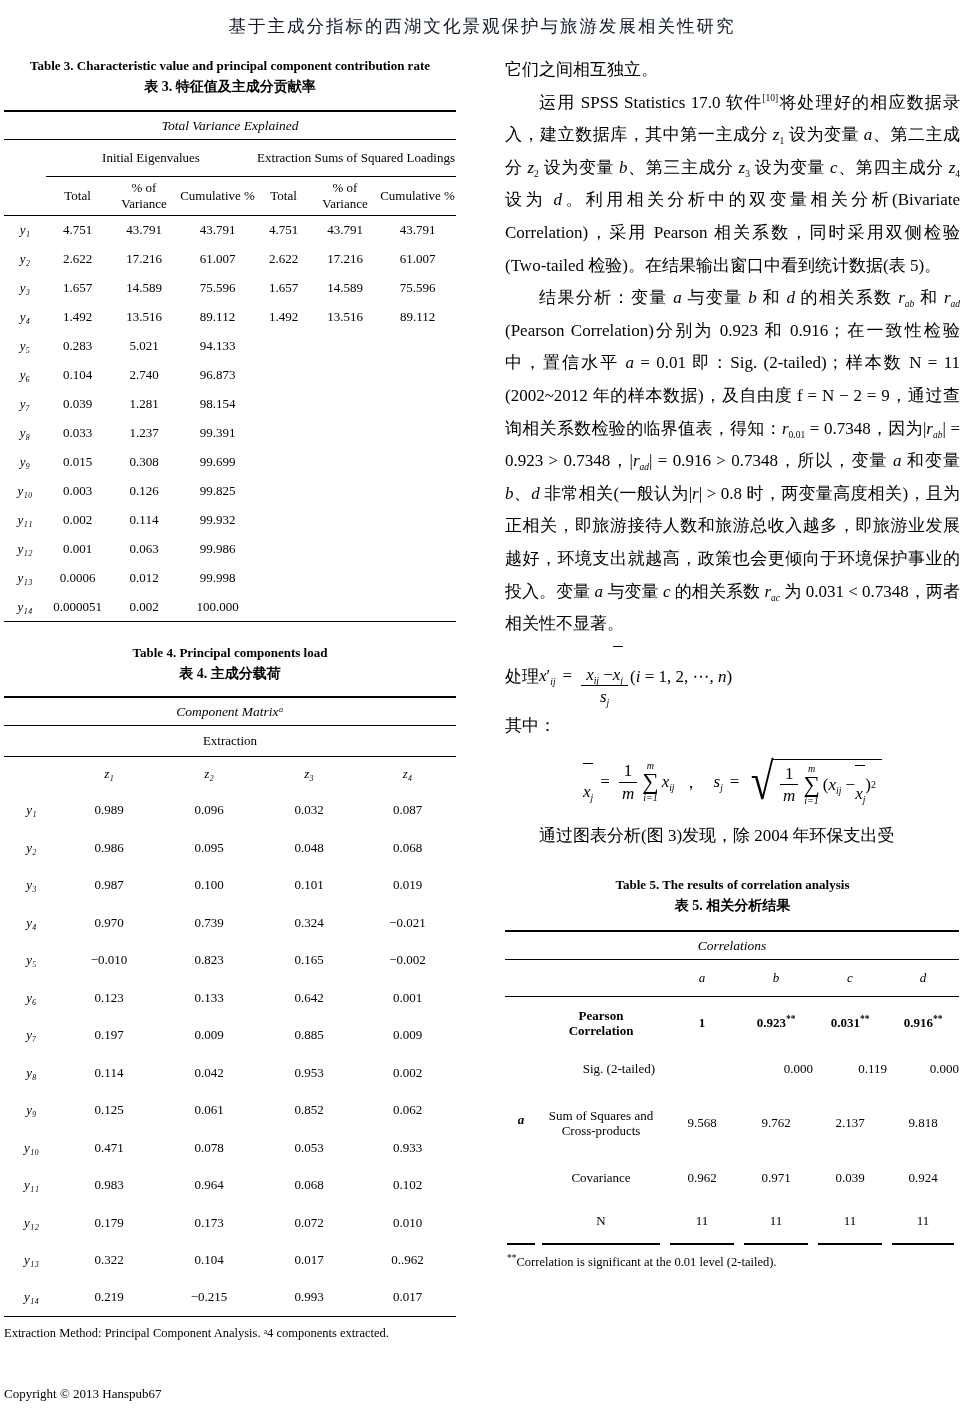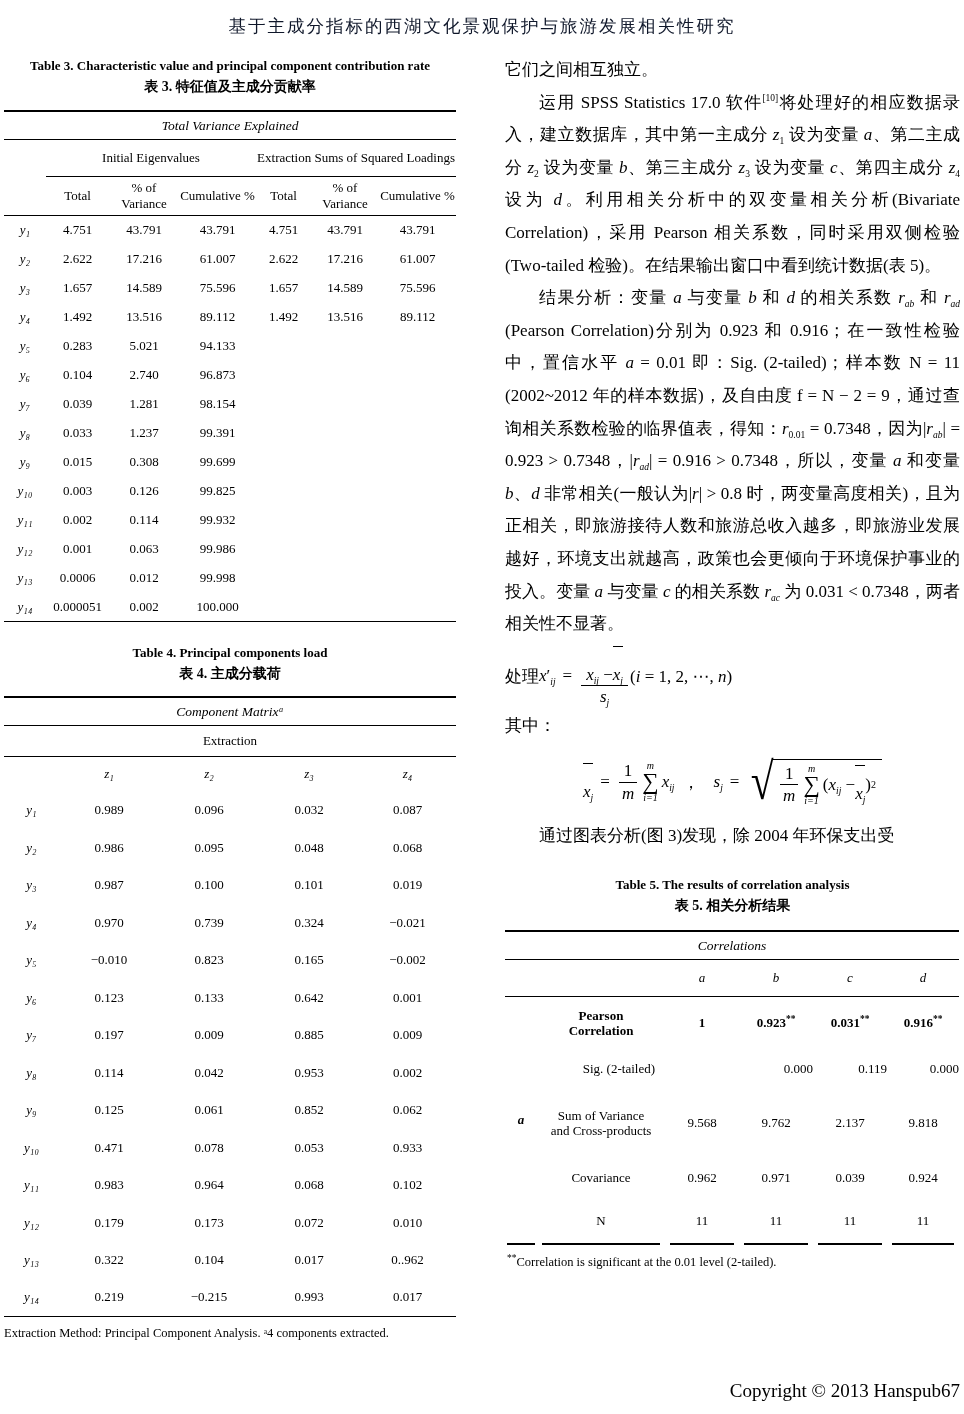--- a/index.html
+++ b/index.html
@@ -75,21 +75,21 @@
   .bigop .op { font-size:23px; font-style:normal; line-height:0.95; }
   .sqrt { display:inline-flex; align-items:stretch; margin-left:2px; }
   .sqrt .sign { font-size:52px; line-height:0.9; align-self:center; font-weight:100; margin-right:-5px; transform:scaleX(.8); }
   .sqrt .body { border-top:1.6px solid #000; display:inline-flex; align-items:center; padding:4px 6px 0 6px; }
   .sep { margin:0 14px 0 8px; }
   .sq { font-size:10px; }
 
   
   .page-footer {
     position:absolute; left:4px; right:4px; bottom:12px;
-    display:flex; justify-content:flex-end; font-size:19px;
+    display:flex; justify-content:flex-start; font-size:13px;
   }
 </style>
 </head>
 <body>
 
 <div class="page">
 
   <div class="page-header">基于主成分指标的西湖文化景观保护与旅游发展相关性研究</div>
 
   <div class="cols">
@@ -492,21 +492,21 @@
             <td><span>0.916</span><sup>**</sup></td>
           </tr>
           <tr class="r1">
             <td class="lbl">Sig. (2-tailed)</td>
             <td></td>
             <td><span>0.000</span></td>
             <td><span>0.119</span></td>
             <td><span>0.000</span></td>
           </tr>
           <tr class="r2">
-            <td class="lbl">Sum of Variance and Cross-products</td>
+            <td class="lbl">Sum of Squares and Cross-products</td>
             <td><span>9.568</span></td>
             <td><span>9.762</span></td>
             <td><span>2.137</span></td>
             <td><span>9.818</span></td>
           </tr>
           <tr class="r3">
             <td class="lbl">Covariance</td>
             <td><span>0.962</span></td>
             <td><span>0.971</span></td>
             <td><span>0.039</span></td>

